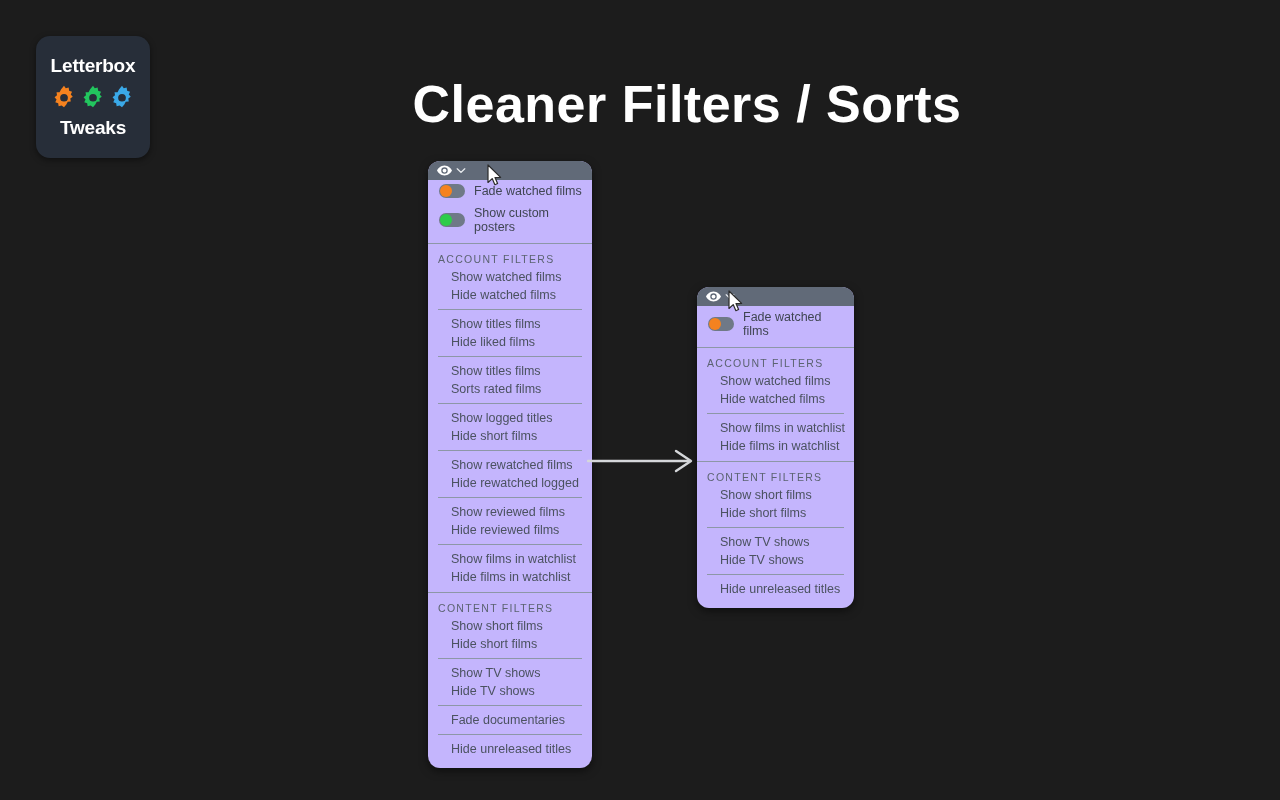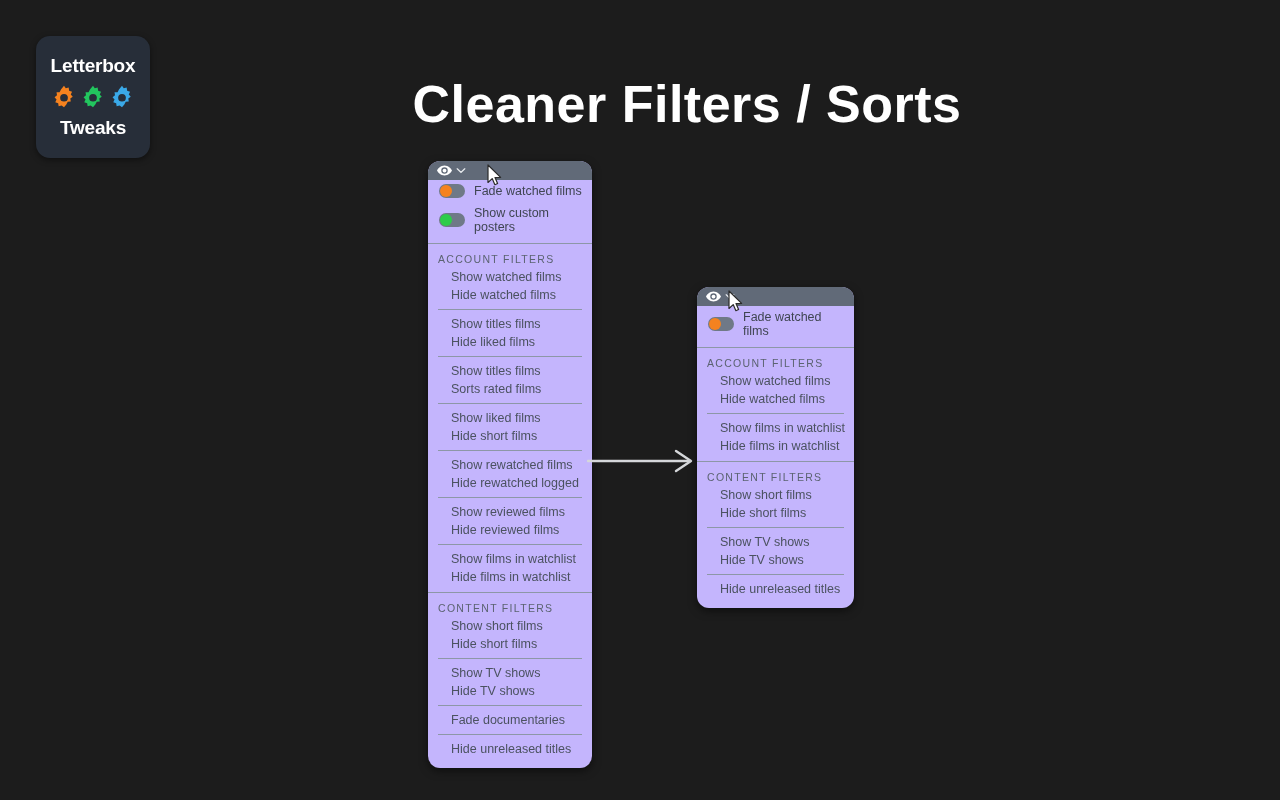--- a/index.html
+++ b/index.html
@@ -218,21 +218,21 @@
         <div class="section-head">ACCOUNT FILTERS</div>
         <div class="menu-item">Show watched films</div>
         <div class="menu-item">Hide watched films</div>
         <div class="sep"></div>
         <div class="menu-item">Show titles films</div>
         <div class="menu-item">Hide liked films</div>
         <div class="sep"></div>
         <div class="menu-item">Show titles films</div>
         <div class="menu-item">Sorts rated films</div>
         <div class="sep"></div>
-        <div class="menu-item">Show liked films</div>
+        <div class="menu-item">Show logged titles</div>
         <div class="menu-item">Hide short films</div>
         <div class="sep"></div>
         <div class="menu-item">Show rewatched films</div>
         <div class="menu-item">Hide rewatched logged</div>
         <div class="sep"></div>
         <div class="menu-item">Show reviewed films</div>
         <div class="menu-item">Hide reviewed films</div>
         <div class="sep"></div>
         <div class="menu-item">Show films in watchlist</div>
         <div class="menu-item">Hide films in watchlist</div>

